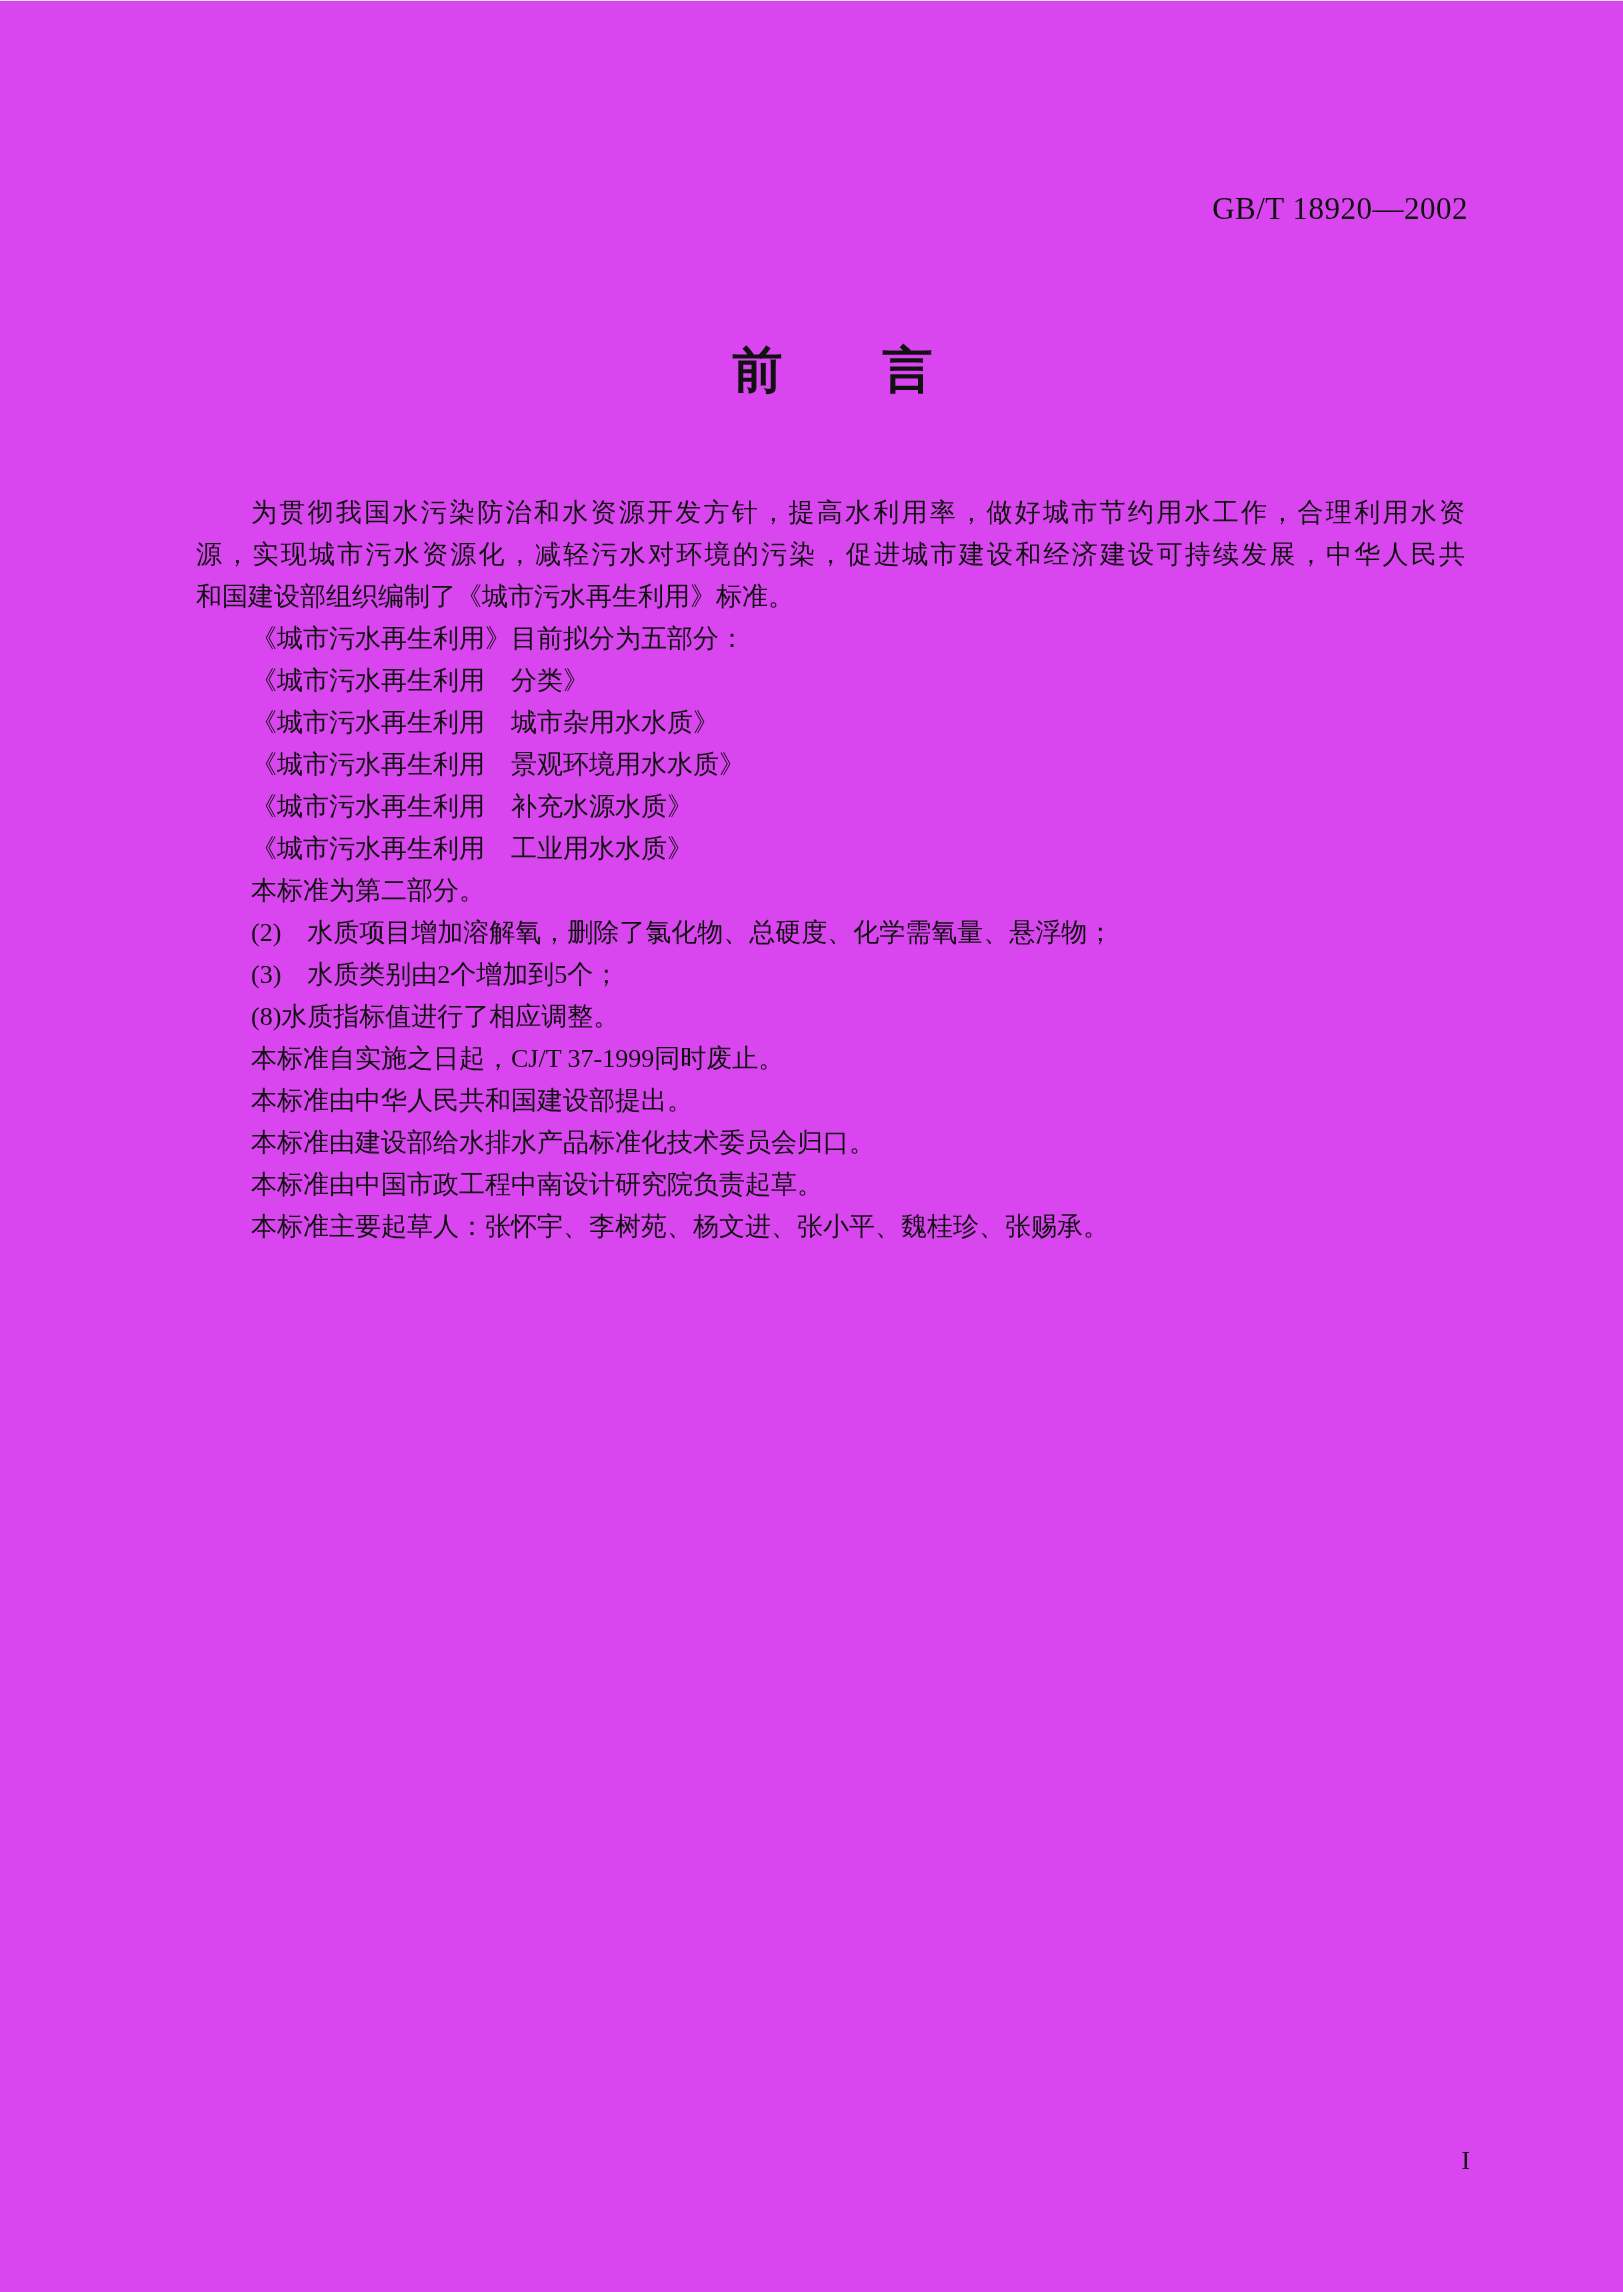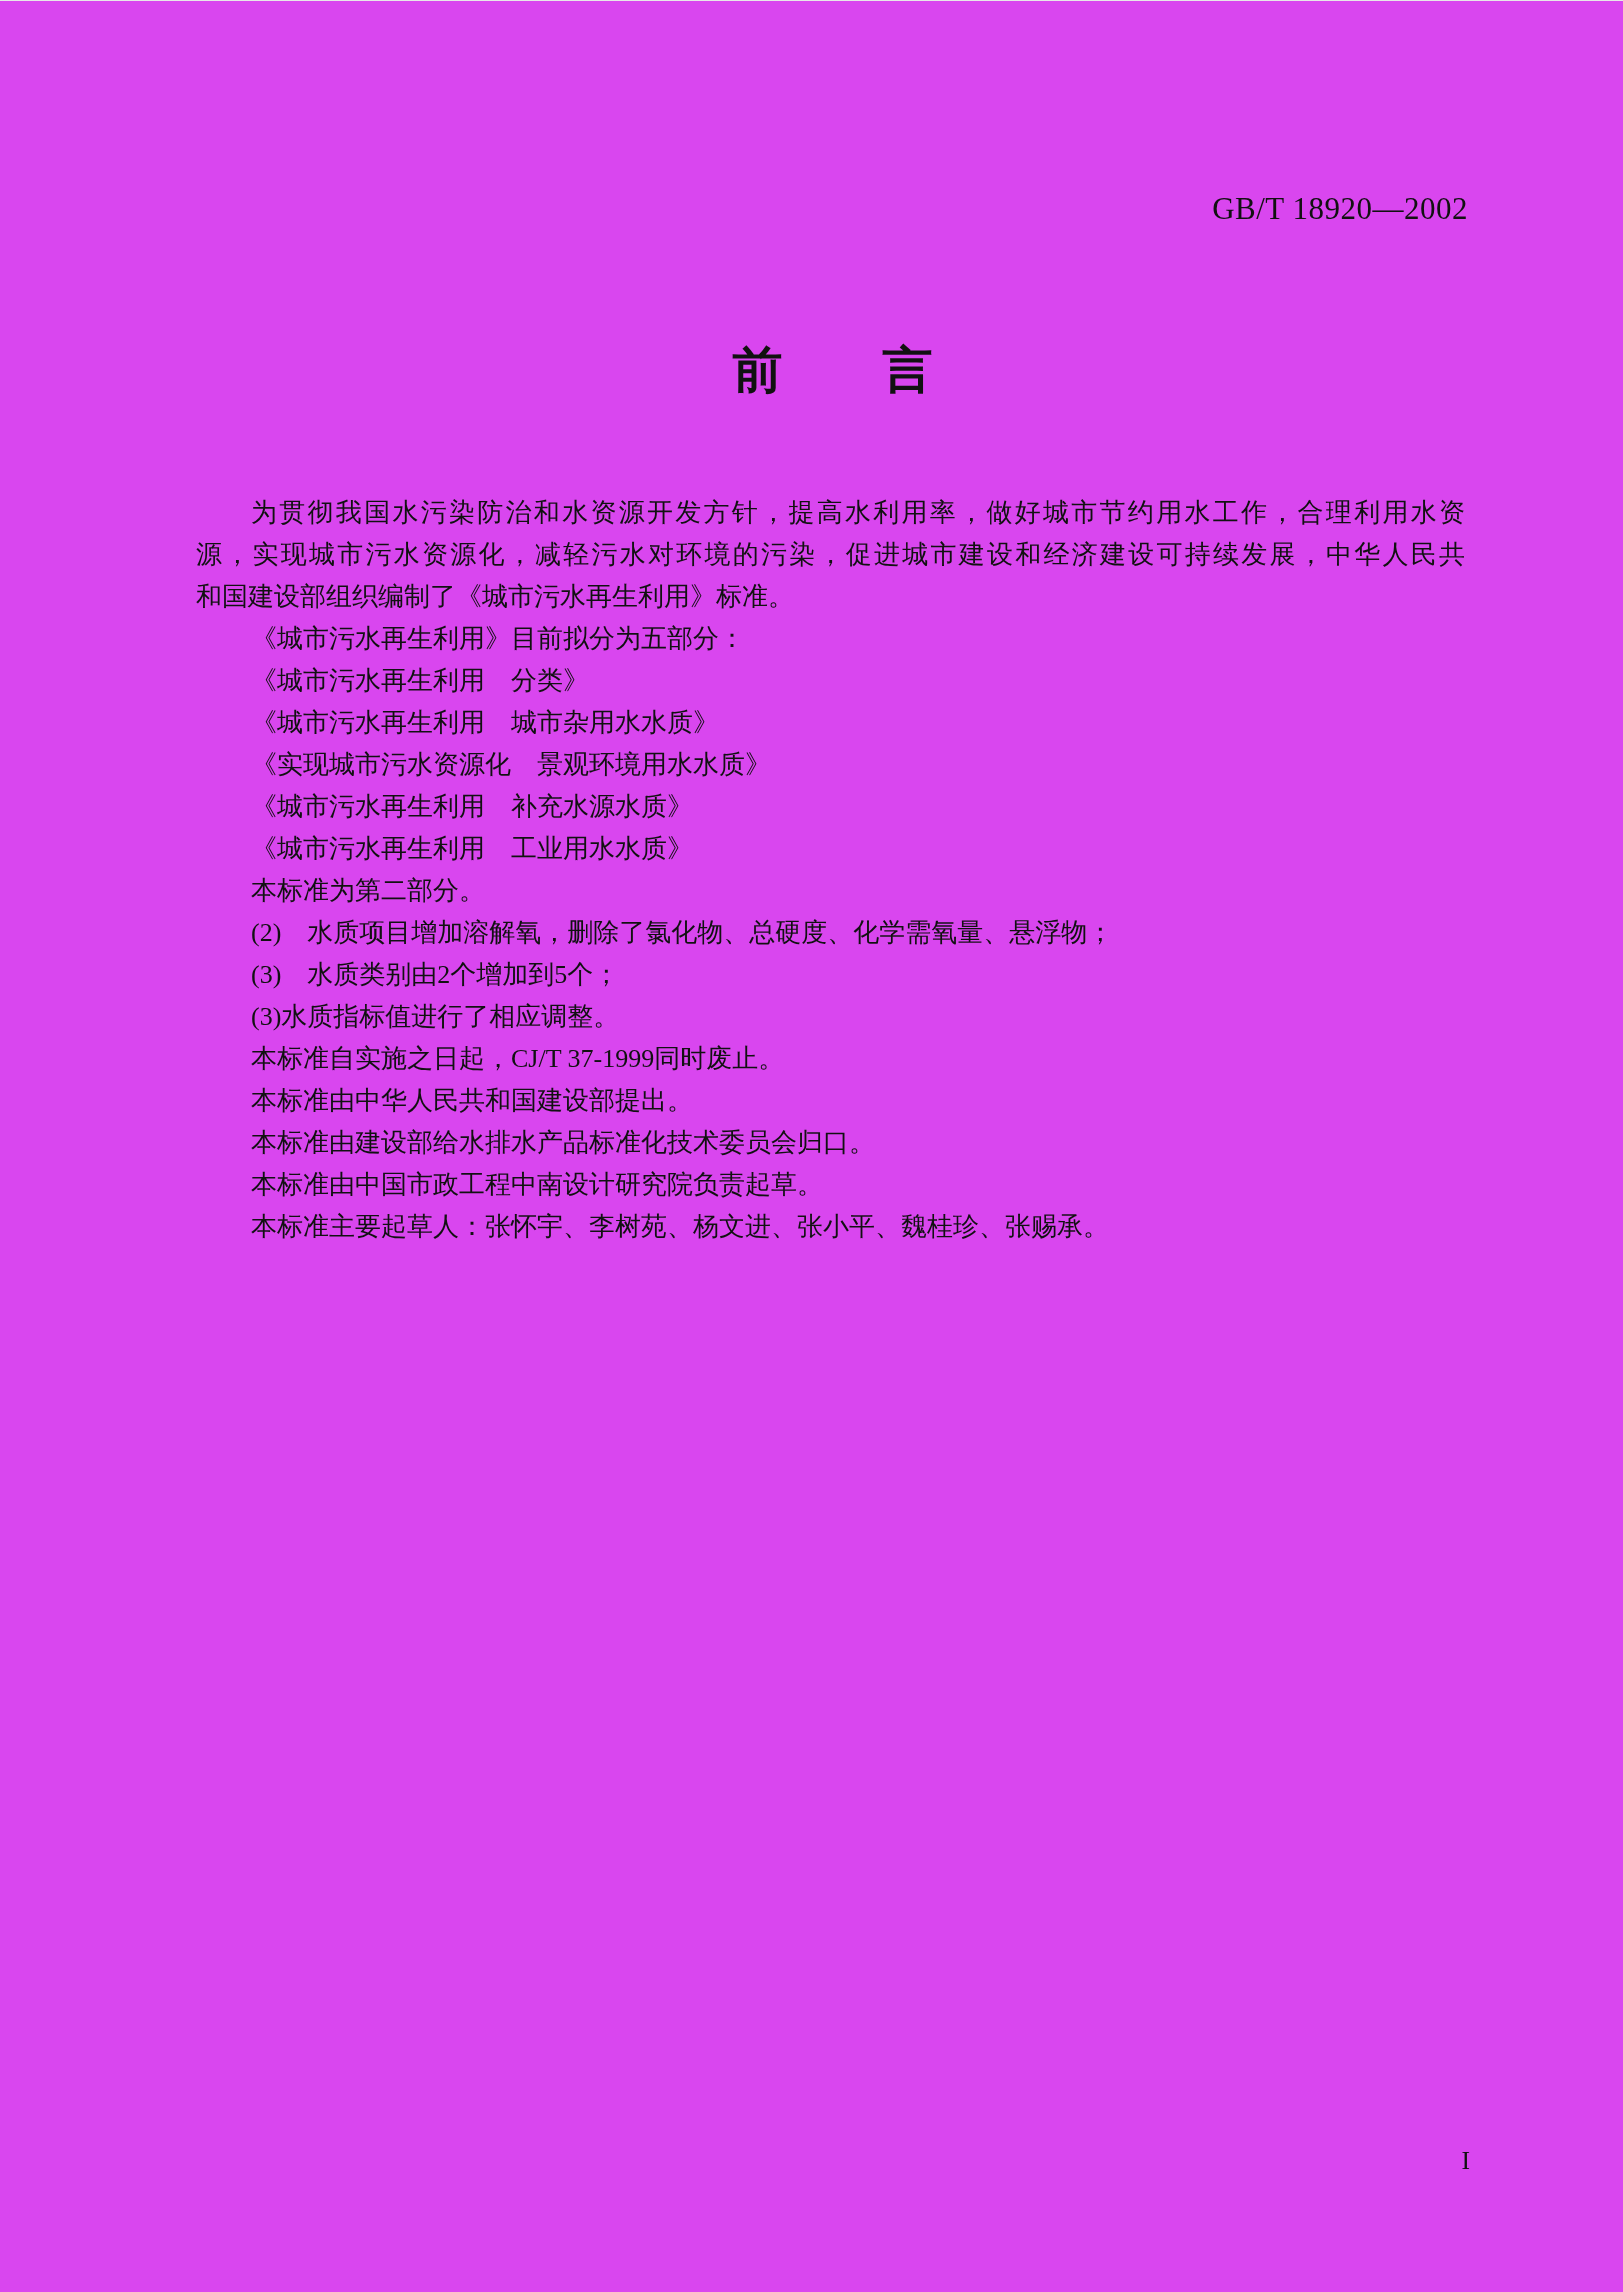--- a/index.html
+++ b/index.html
@@ -84,27 +84,27 @@
   <h1 class="title">前　　言</h1>
 
   <div class="body-text">
     <div class="line indent fill">为贯彻我国水污染防治和水资源开发方针，提高水利用率，做好城市节约用水工作，合理利用水资</div>
     <div class="line fill">源，实现城市污水资源化，减轻污水对环境的污染，促进城市建设和经济建设可持续发展，中华人民共</div>
     <div class="line">和国建设部组织编制了《城市污水再生利用》标准。</div>
 
     <div class="line indent">《城市污水再生利用》目前拟分为五部分：</div>
     <div class="line indent">《城市污水再生利用　分类》</div>
     <div class="line indent">《城市污水再生利用　城市杂用水水质》</div>
-    <div class="line indent">《实现城市污水资源化　景观环境用水水质》</div>
+    <div class="line indent">《城市污水再生利用　景观环境用水水质》</div>
     <div class="line indent">《城市污水再生利用　补充水源水质》</div>
     <div class="line indent">《城市污水再生利用　工业用水水质》</div>
     <div class="line indent">本标准为第二部分。</div>
     <div class="line indent">(2)　水质项目增加溶解氧，删除了氯化物、总硬度、化学需氧量、悬浮物；</div>
     <div class="line indent">(3)　水质类别由2个增加到5个；</div>
-    <div class="line indent">(3)水质指标值进行了相应调整。</div>
+    <div class="line indent">(8)水质指标值进行了相应调整。</div>
     <div class="line indent">本标准自实施之日起，CJ/T 37-1999同时废止。</div>
     <div class="line indent">本标准由中华人民共和国建设部提出。</div>
     <div class="line indent">本标准由建设部给水排水产品标准化技术委员会归口。</div>
     <div class="line indent">本标准由中国市政工程中南设计研究院负责起草。</div>
     <div class="line indent">本标准主要起草人：张怀宇、李树苑、杨文进、张小平、魏桂珍、张赐承。</div>
   </div>
 
   <div class="page-number">I</div>
 
 </div>

